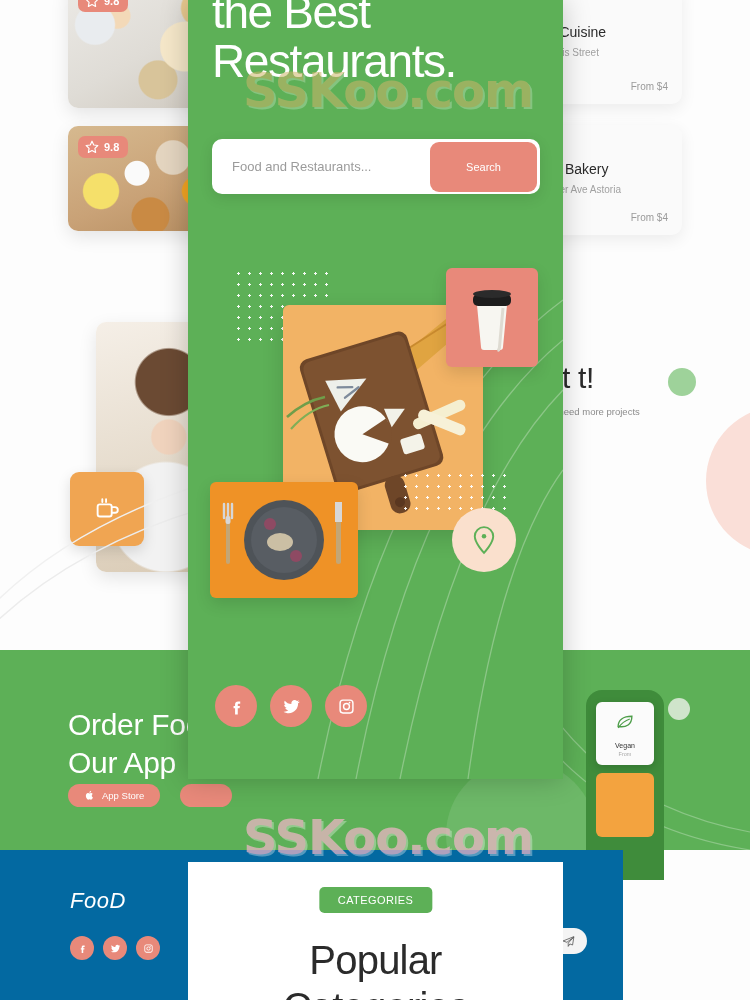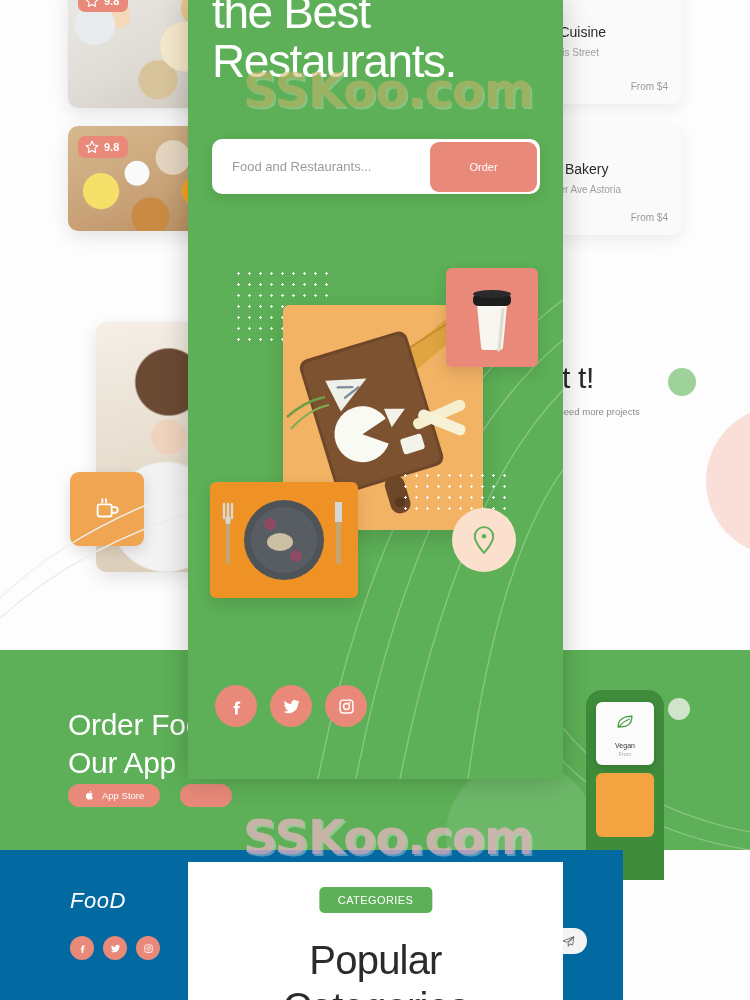--- a/index.html
+++ b/index.html
@@ -310,21 +310,21 @@
       <path d="M375 340 Q 230 460 168 779" fill="none" stroke="#8cc687" stroke-width="1.3"></path>
       <path d="M375 390 Q 268 500 212 779" fill="none" stroke="#8cc687" stroke-width="1.3"></path>
       <path d="M375 470 Q 310 560 280 779" fill="none" stroke="#8cc687" stroke-width="1.3"></path>
     </svg>
 
     <h1>the Best
 Restaurants.</h1>
 
     <div class="search-bar">
       <span class="ph">Food and Restaurants...</span>
-      <button class="search-btn">Order</button>
+      <button class="search-btn">Search</button>
     </div>
 
     <div class="dots" style="left:45px; top:268px; width:100px; height:78px;"></div>
 
     <div class="tile tile-tan" style="left:95px; top:305px; width:200px; height:225px;">
       <svg viewBox="0 0 200 225" style="position:absolute;inset:0;width:100%;height:100%">
 
         <path d="M105 55 L186 2 L196 18 L118 72 Z" fill="#e0a441" transform="rotate(-6 150 37)"></path>
         <path d="M112 52 L184 6" stroke="#c98a2e" stroke-width="2" fill="none"></path>
 

